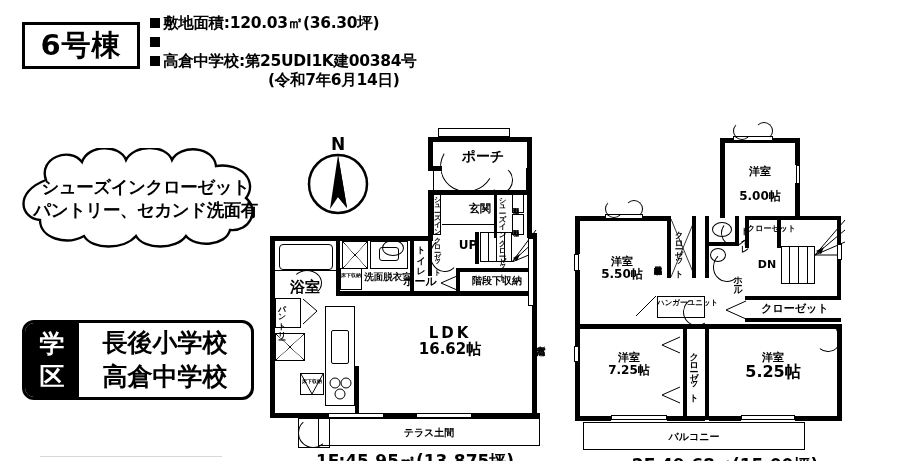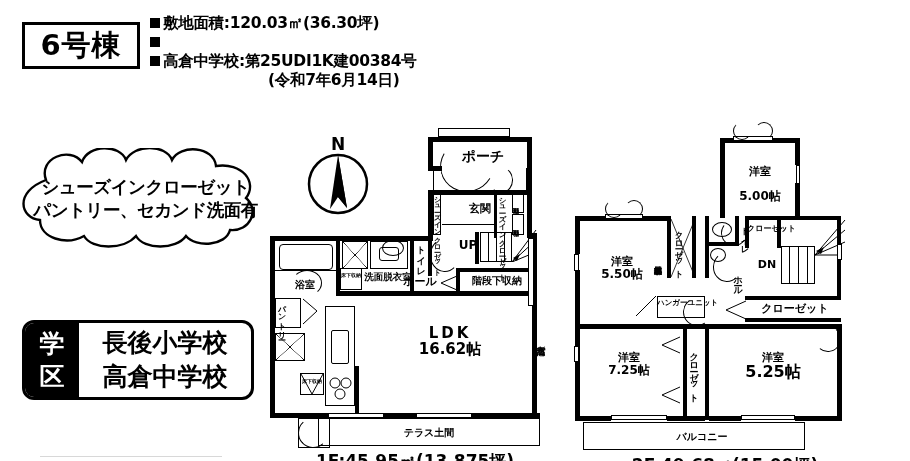--- a/index.html
+++ b/index.html
@@ -181,21 +181,21 @@
   <div class="wall" style="left:0px;top:168px;width:5px;height:122px;"></div>
   <div class="wall" style="left:0px;top:285px;width:48px;height:5px;"></div>
   <div class="wall" style="left:48px;top:285px;width:18px;height:5px;"></div>
   <div class="wall" style="left:54px;top:285px;width:216px;height:5px;"></div>
   <div class="wall" style="left:262px;top:108px;width:5px;height:182px;"></div>
   <div class="wall" style="left:257px;top:105px;width:10px;height:5px;"></div>
 
   <div class="thin" style="left:9px;top:116px;width:54px;height:26px;border-radius:4px;"></div>
   <div class="wall" style="left:66px;top:108px;width:4px;height:60px;"></div>
   <div class="thinline" style="left:5px;top:142px;width:61px;height:1px;"></div>
-  <div class="rm" style="left:8px;top:150px;width:54px;font-size:10px;">
+  <div class="rm" style="left:8px;top:150px;width:54px;font-size:15px;">
     <span>浴室</span>
   </div>
   <div class="arc2" style="left:22px;top:142px;width:30px;height:26px;"></div>
 
   <div class="hatch" style="left:72px;top:113px;width:26px;height:28px;"></div>
   <div class="thin" style="left:100px;top:113px;width:38px;height:28px;"></div>
   <div class="thin" style="left:109px;top:119px;width:20px;height:14px;border-radius:3px;"></div>
   <div class="wall" style="left:140px;top:108px;width:4px;height:60px;"></div>
   <div class="wall" style="left:66px;top:163px;width:78px;height:5px;"></div>
   <div class="rm" style="left:90px;top:144px;width:56px;font-size:9.5px;line-height:10px;">
@@ -434,21 +434,21 @@
   <div class="rm" style="left:162px;top:222px;width:72px;font-size:11px;">
     <span>洋室</span>
   </div>
   <div class="rm" style="left:162px;top:234px;width:72px;font-size:16px;">
     <span>5.25帖</span>
   </div>
   <div class="arc" style="left:240px;top:198px;width:26px;height:26px;transform:rotate(-95deg);"></div>
   <div class="arc" style="left:108px;top:170px;width:28px;height:28px;transform:rotate(10deg);"></div>
 
   <div class="thin" style="left:8px;top:294px;width:222px;height:28px;"></div>
-  <div class="rm" style="left:8px;top:302px;width:222px;font-size:10px;padding-left:8px;">
+  <div class="rm" style="left:8px;top:302px;width:222px;font-size:10px;">
     <span>バルコニー</span>
   </div>
 
   <div class="floor-caption" style="left:50px;top:326px;width:200px;">
     <span>2F:49.68㎡(15.00坪)</span>
   </div>
 </div>
 
 <div class="abs" id="bottom-rule"></div>
 

